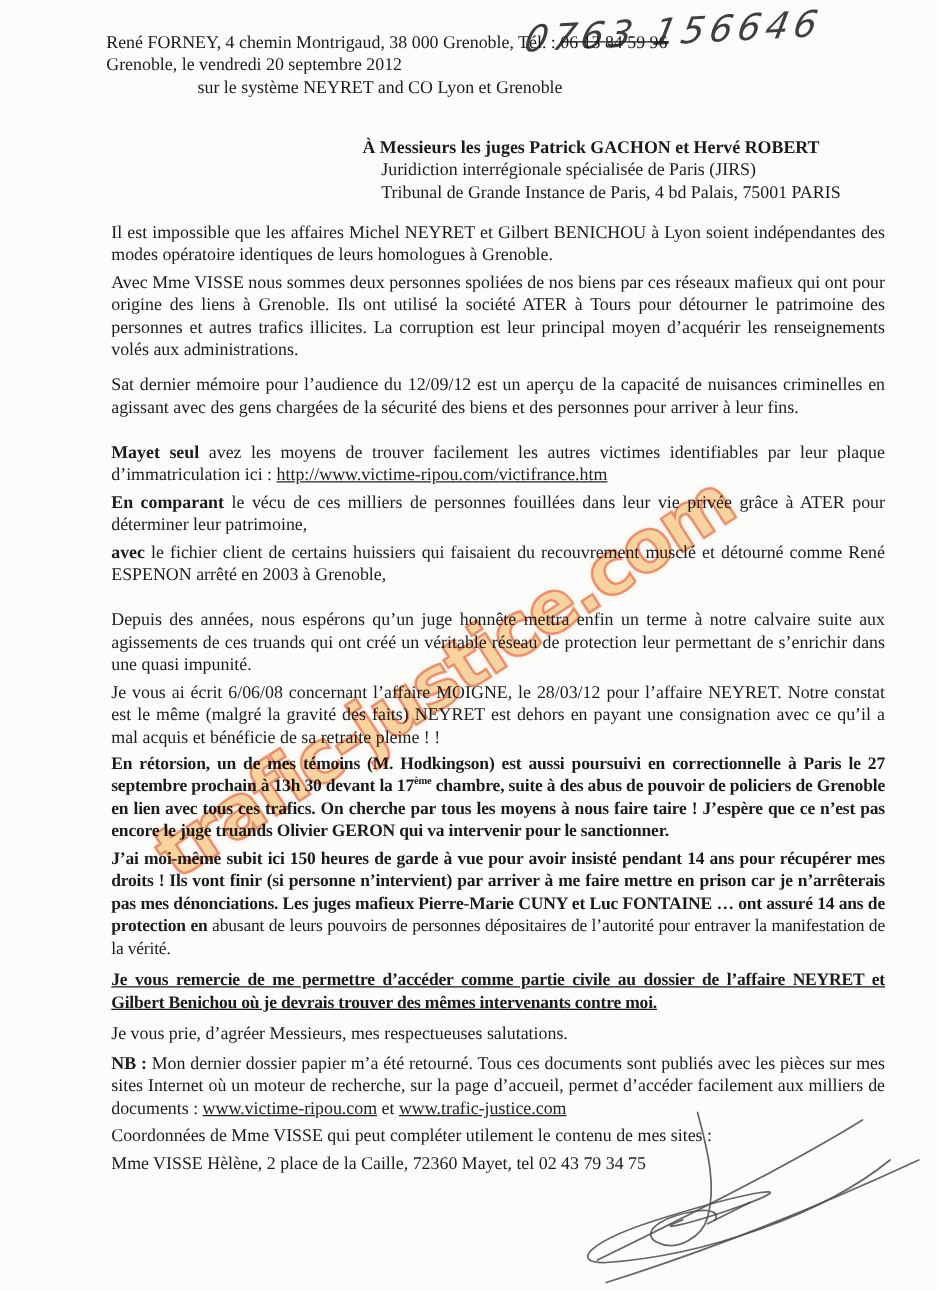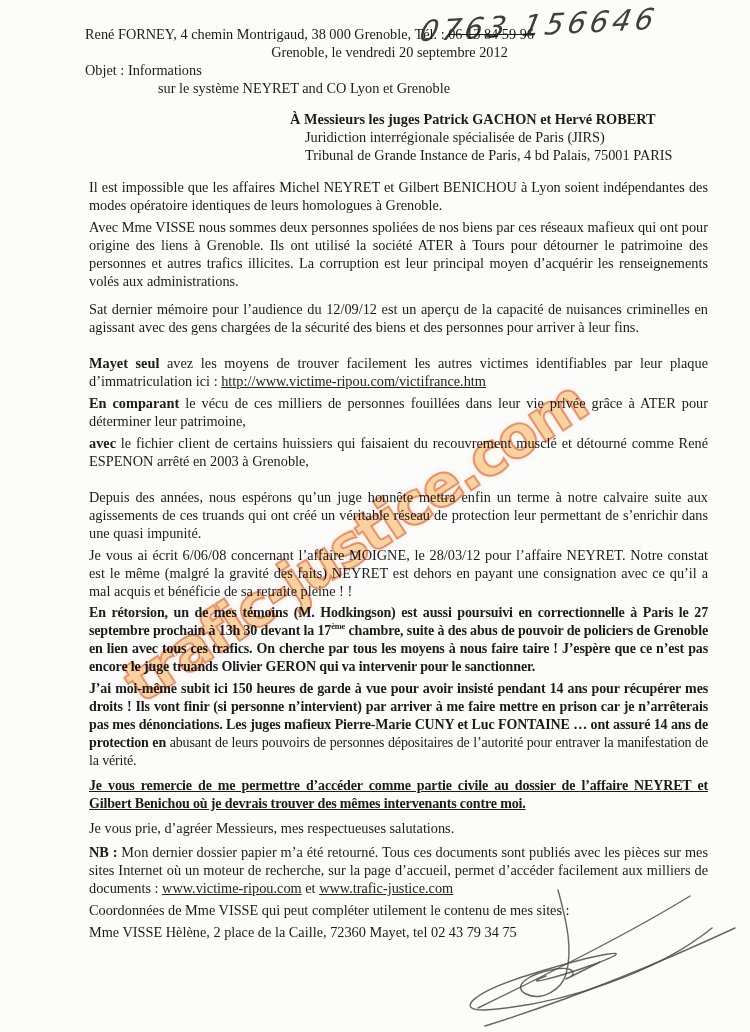--- a/index.html
+++ b/index.html
@@ -15,24 +15,24 @@
   .content {
     position: absolute;
     left: 85px;
     top: 0;
     width: 627px;
     font-size: 14.3px;
     line-height: 18px;
   }
   .sender { padding-top: 25px; white-space: nowrap; }
   .strike { text-decoration: line-through; }
-  .date-line { text-align: center; padding-right: 18px; }
+  .date-line { text-align: left; padding-right: 18px; }
   .subject { margin: 0; }
   .subject-detail { padding-left: 73px; }
-  .recipient { margin-left: 205px; margin-top: 13px; }
+  .recipient { margin-left: 205px; margin-top: 30px; }
   .recipient .r1 { font-weight: bold; }
   .recipient .r2, .recipient .r3 { padding-left: 15px; }
   .salutation { margin-top: 18px; }
   #letter-body p {
     margin: 4px;
     text-align: justify;
   }
   .b { font-weight: bold; }
   .u { text-decoration: underline; }
   .lk { text-decoration: underline; color: #222; }
@@ -89,21 +89,20 @@
 <div class="page">
 
   <div class="handwritten">0763 156646</div>
 
   <div class="content">
 
     <div class="sender"><span>René FORNEY, 4 chemin Montrigaud, 38 000 Grenoble, Tél. : </span><span class="strike">06 13 84 59 96</span></div>
 
     <div class="date-line">Grenoble, le vendredi 20 septembre 2012</div>
 
-    <div class="subject">Objet : Informations</div>
     <div class="subject subject-detail">sur le système NEYRET and CO Lyon et Grenoble</div>
 
     <div class="recipient">
       <div class="r1">À Messieurs les juges Patrick GACHON et Hervé ROBERT</div>
       <div class="r2">Juridiction interrégionale spécialisée de Paris (JIRS)</div>
       <div class="r3">Tribunal de Grande Instance de Paris, 4 bd Palais, 75001 PARIS</div>
     </div>
 
 
     <div id="letter-body">

